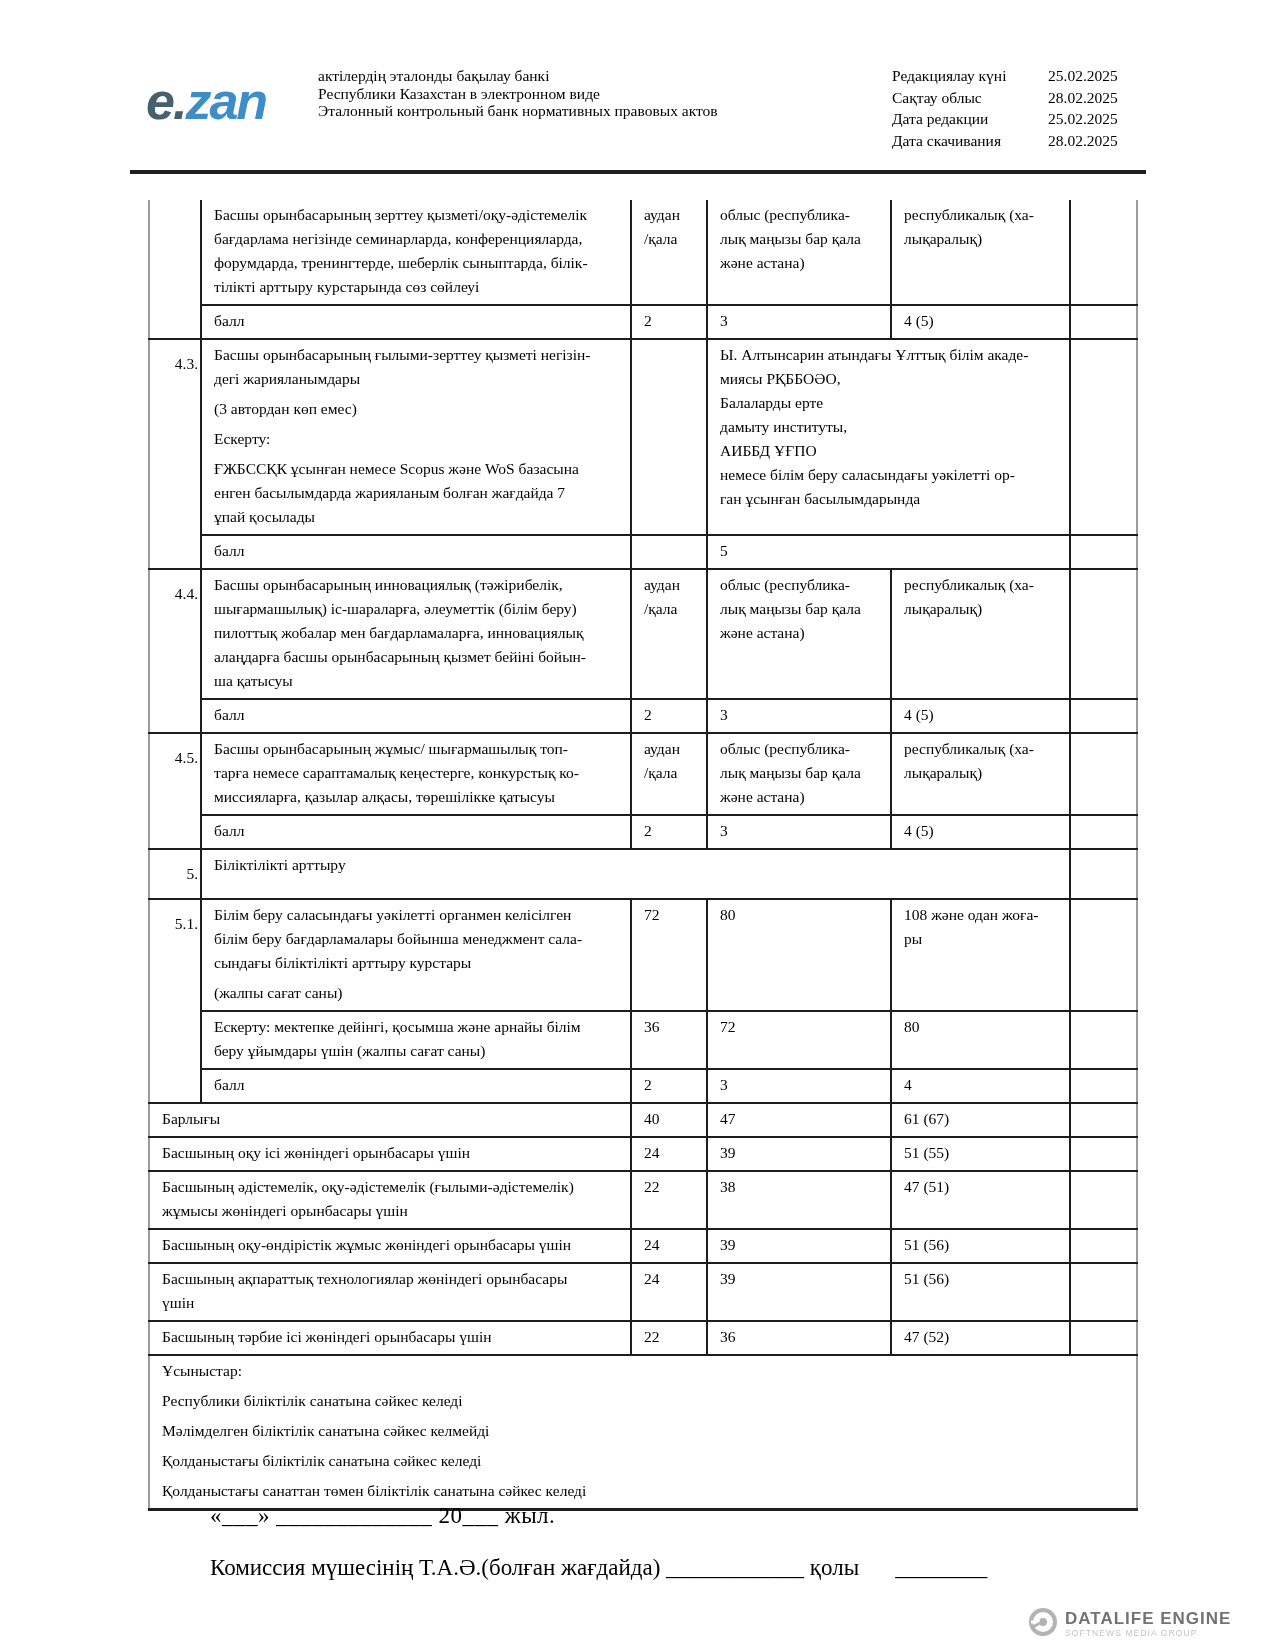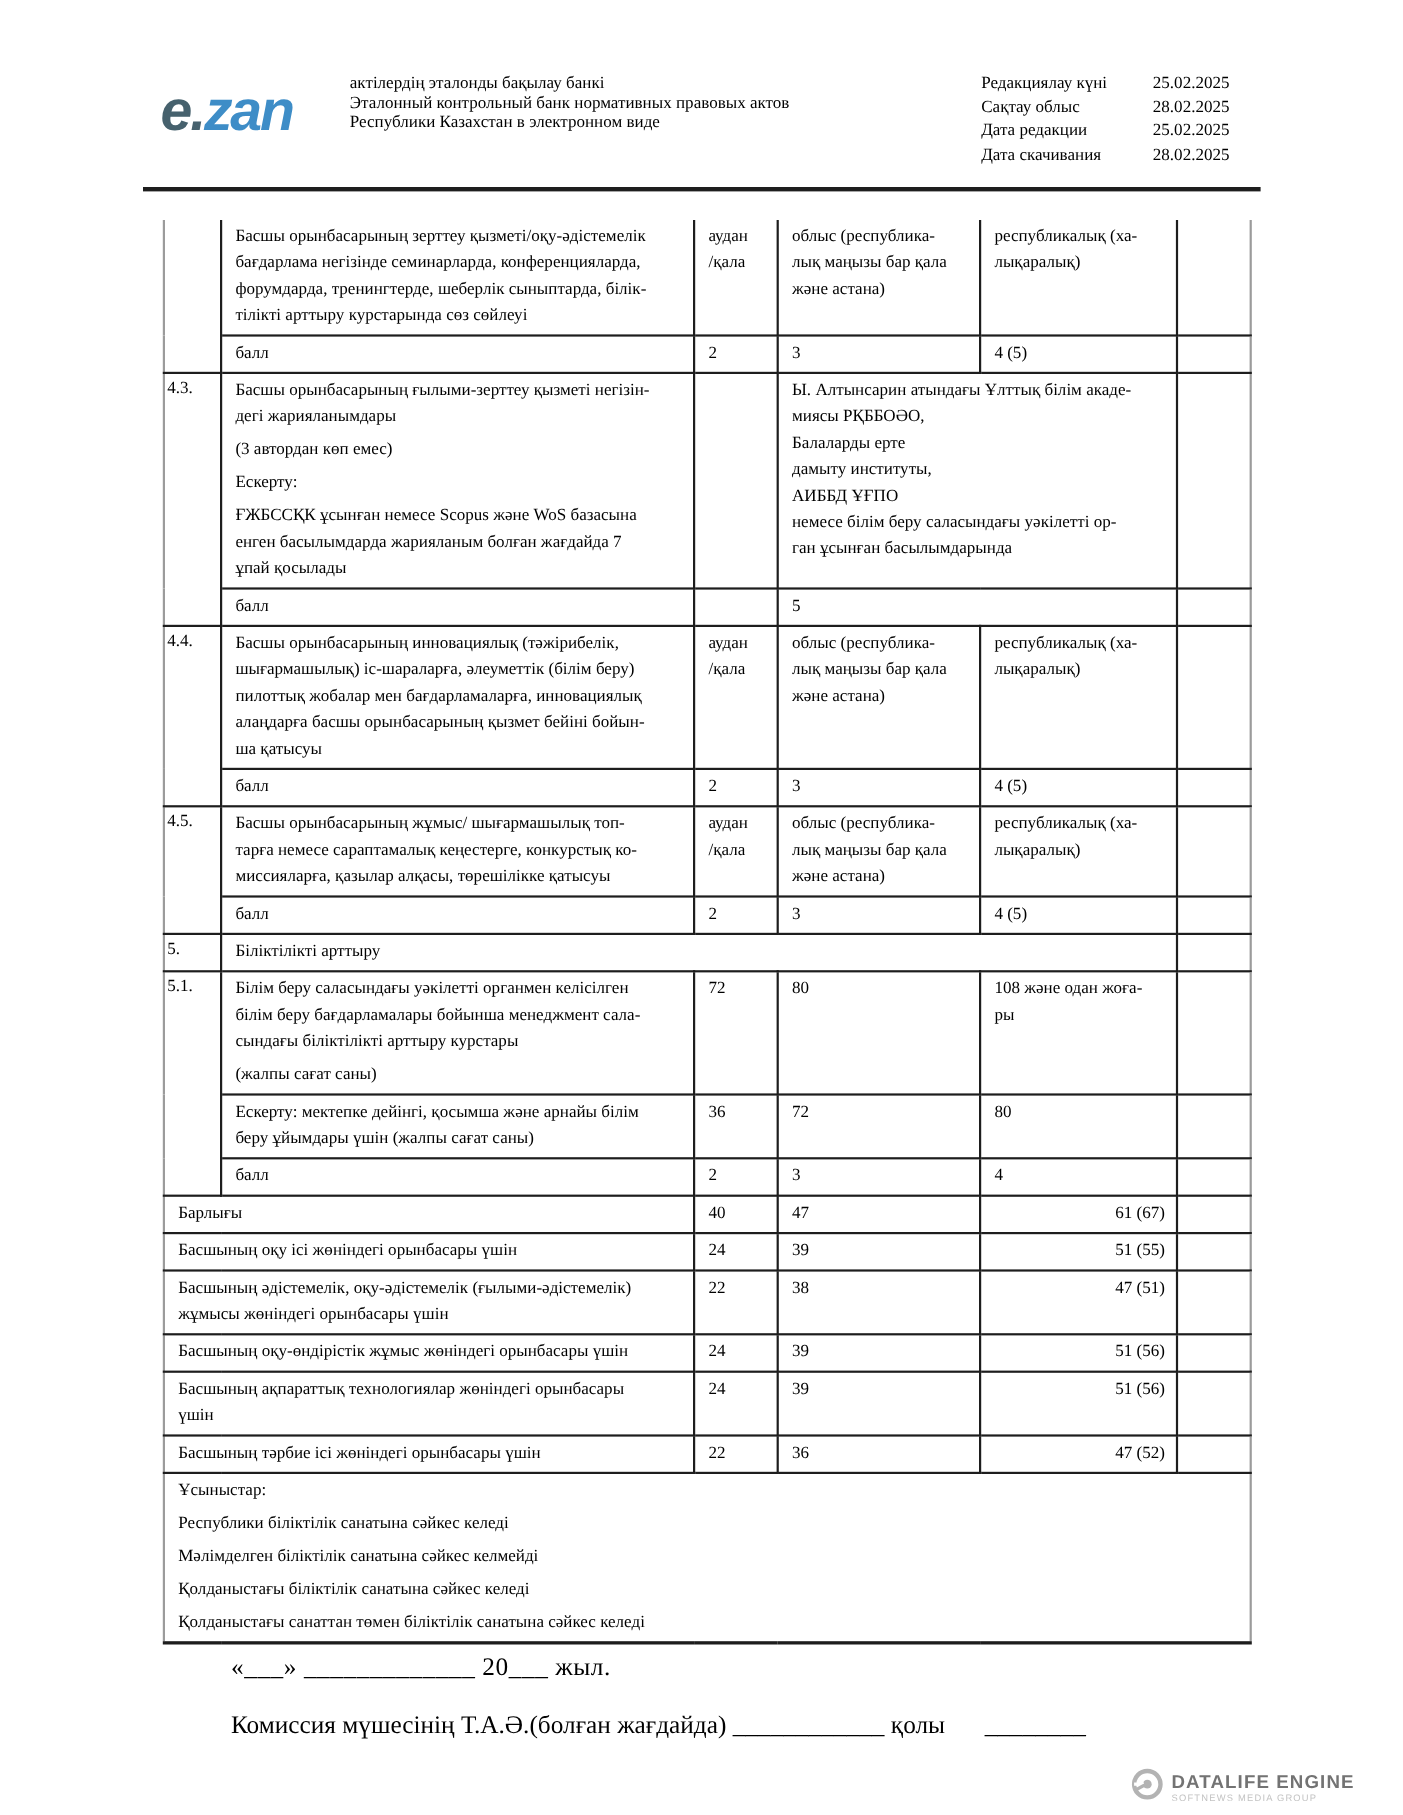--- a/index.html
+++ b/index.html
@@ -19,22 +19,22 @@
   .date-row { display:flex; }
   .date-label { width:156px; }
   .rule { position:absolute; left:130px; top:167px; width:1016px; height:4px; background:#1e1e1e; }
 
   
   .doc-table { position:absolute; left:148px; top:197px; width:988px;
                border-collapse:collapse; table-layout:fixed;
                font-size:15.5px; line-height:24px; }
   .doc-table td { border:2px solid #1d1d1d; vertical-align:top;
                   padding:3px 10px 5px 12px; overflow:hidden; }
-  .doc-table td.num { text-align:left; padding:1px 2px; }
-  .doc-table td.center { text-align:right; }
+  .doc-table td.num { text-align:right; padding:12px 2px; }
+  .doc-table td.center { text-align:left; }
   .doc-table td.el { border-left-color:#9b9b9b; }
   .doc-table td.er { border-right-color:#9b9b9b; }
   .doc-table tr.no-top td { border-top:none; }
   .doc-table tr.bottom td { border-bottom:3px solid #1d1d1d; }
   .para { white-space:pre-line; }
   .para + .para { margin-top:6px; }
 
   
   .date-line { position:absolute; left:210px; top:1500px; font-size:23px; letter-spacing:0.5px; }
   .commission-line { position:absolute; left:210px; top:1552px; font-size:23px; }
@@ -51,22 +51,22 @@
 <body>
 
 <div class="page">
 
   <div class="logo">
     <span class="lg-e">e.</span><span class="lg-zan">zan</span>
   </div>
 
   <div class="org" id="org-block">
       <div>актілердің эталонды бақылау банкі</div>
+      <div>Республики Казахстан в электронном виде</div>
       <div>Эталонный контрольный банк нормативных правовых актов</div>
-      <div>Республики Казахстан в электронном виде</div>
     </div>
 
   <div class="dates" id="dates-block">
       <div class="date-row">
         <span class="date-label">Редакциялау күні</span>
         <span class="date-value">25.02.2025</span>
       </div>
       <div class="date-row">
         <span class="date-label">Сақтау облыс</span>
         <span class="date-value">28.02.2025</span>

